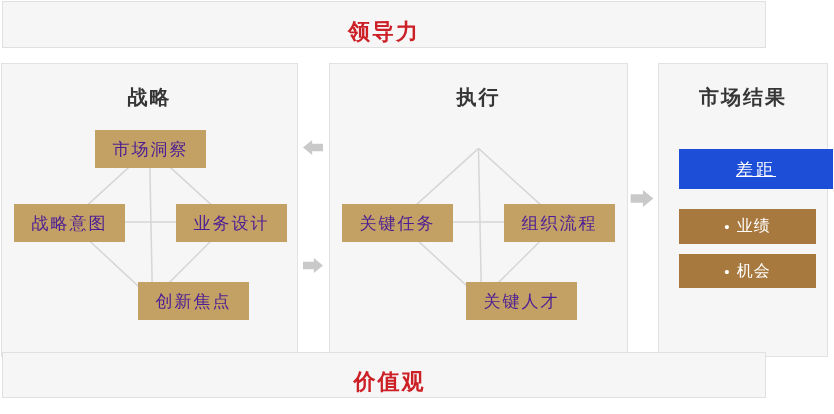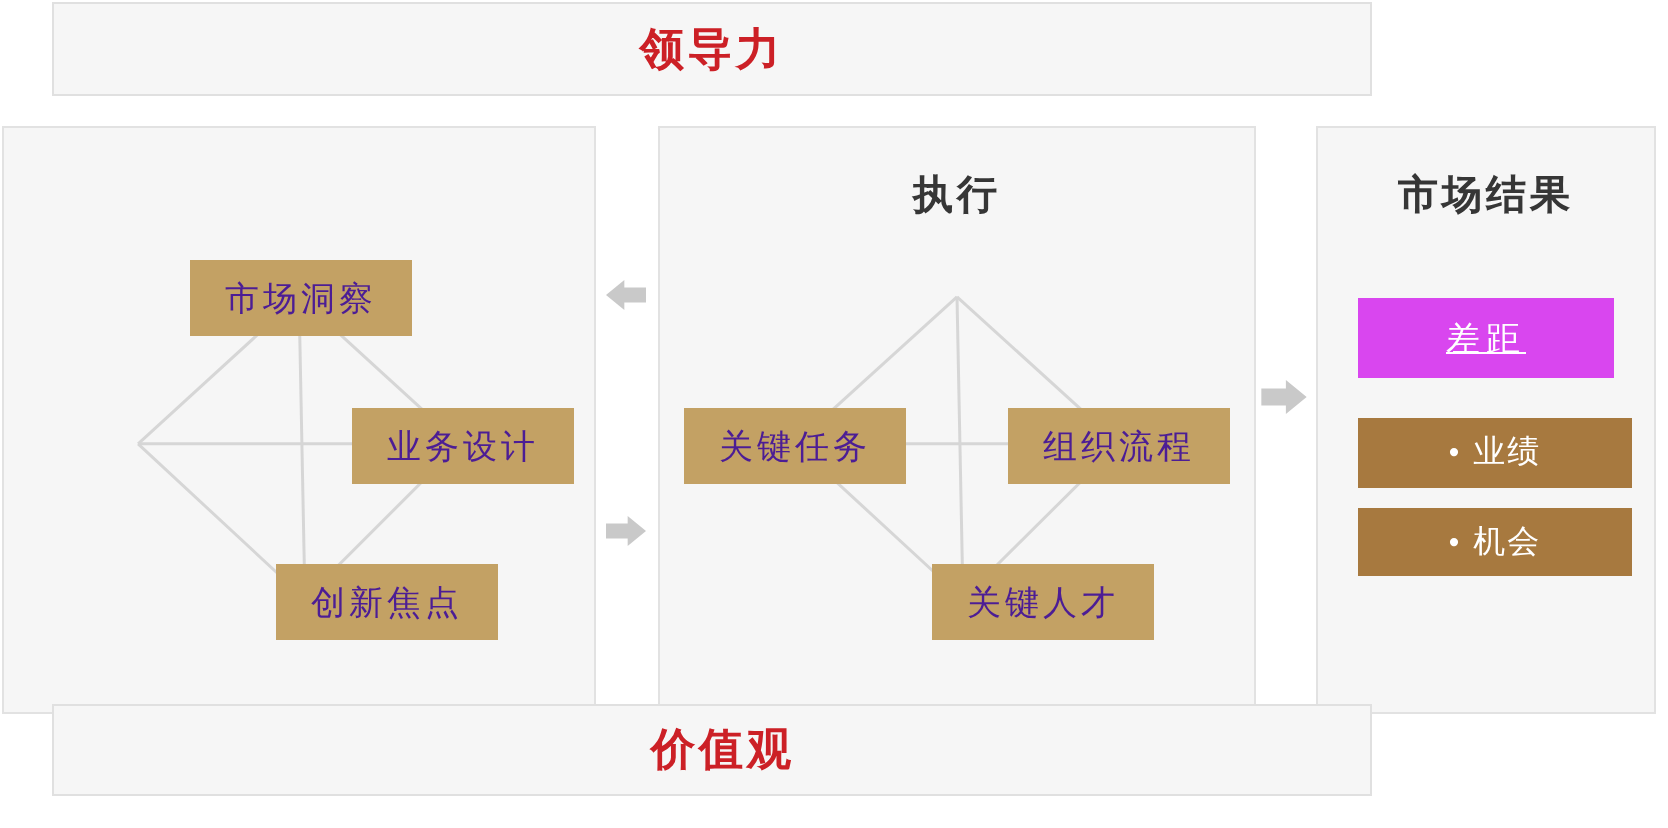--- a/index.html
+++ b/index.html
@@ -1,22 +1,22 @@
 <!DOCTYPE html>
 <html><head>
 <meta charset="utf-8">
 <style>
   * { margin:0; padding:0; box-sizing:border-box; }
   html,body { width:834px; height:414px; background:#ffffff; overflow:hidden;
               font-family:"Liberation Sans","DejaVu Sans",sans-serif; }
   .stage { position:relative; width:834px; height:414px; background:#ffffff; }
 
   
-  .bar { position:absolute; left:2px; width:660px; background:#f6f6f6;
-         border:1px solid #e0e0e0; display:flex; align-items:center; justify-content:center;margin-left:24px; }
+  .bar { position:absolute; left:2px; width:764px; background:#f6f6f6;
+         border:1px solid #e0e0e0; display:flex; align-items:flex-end; justify-content:center; }
   .bar-top { top:1px; height:47px; }
   .bar-bottom { top:352px; height:46px;padding-left:11px; }
   .bar-label { color:#cc2026; font-size:22px; font-weight:bold; letter-spacing:2px; }
 
   
   .panel { position:absolute; top:63px; height:294px; background:#f6f6f6; border:1px solid #e2e2e2; }
   .panel-strategy  { left:1px;   width:297px; }
   .panel-execution { left:329px; width:299px; }
   .panel-results   { left:658px; width:170px; }
   .panel-title { position:absolute; top:20px; left:0; width:100%; text-align:center;
@@ -29,22 +29,22 @@
   
   .node { position:absolute; width:111px; height:38px; background:#c3a164; color:#4c1d95;
           display:flex; align-items:center; justify-content:center;
           font-size:17px; letter-spacing:2px; }
   .node-top    { left:93px;  top:66px;  }
   .node-left   { left:12px;  top:140px; }
   .node-right  { left:174px; top:140px; }
   .node-bottom { left:96px;  top:218px;margin-left:40px; }
 
   
-  .gap-box { position:absolute; left:20px; top:85px; width:128px; height:40px;
-             background:#d946ef; color:#ffffff; display:flex; align-items:center;
+  .gap-box { position:absolute; left:20px; top:85px; width:154px; height:40px;
+             background:#1d4ed8; color:#ffffff; display:flex; align-items:center;
              justify-content:center; font-size:17px; letter-spacing:3px;text-decoration:underline; }
   .result-item { position:absolute; left:20px; width:137px; background:#a7793f; color:#ffffff;
                  display:flex; align-items:center; justify-content:center;
                  font-size:16px; letter-spacing:1px; }
   .result-item-1 { top:145px; height:35px; }
   .result-item-2 { top:190px; height:34px; }
   .bullet { margin-right:6px; font-size:15px; }
 
   
   .arrow { position:absolute; line-height:0; }
@@ -65,21 +65,23 @@
 
   <div class="panel panel-strategy">
     <svg class="diagram-svg" viewBox="0 0 297 294" preserveAspectRatio="none">
       <line x1="148.5" y1="85" x2="67.5" y2="159"></line>
       <line x1="148.5" y1="85" x2="229.5" y2="159"></line>
       <line x1="67.5" y1="159" x2="229.5" y2="159"></line>
       <line x1="148.5" y1="85" x2="151.5" y2="237"></line>
       <line x1="67.5" y1="159" x2="151.5" y2="237"></line>
       <line x1="229.5" y1="159" x2="151.5" y2="237"></line>
     </svg>
+    <div class="panel-title">战略</div>
     <div class="node node-top">市场洞察</div>
+    <div class="node node-left">战略意图</div>
     <div class="node node-right">业务设计</div>
     <div class="node node-bottom">创新焦点</div>
   </div>
 
   <div class="panel panel-execution">
     <svg class="diagram-svg" viewBox="0 0 297 294" preserveAspectRatio="none">
       <line x1="148.5" y1="85" x2="67.5" y2="159"></line>
       <line x1="148.5" y1="85" x2="229.5" y2="159"></line>
       <line x1="67.5" y1="159" x2="229.5" y2="159"></line>
       <line x1="148.5" y1="85" x2="151.5" y2="237"></line>

